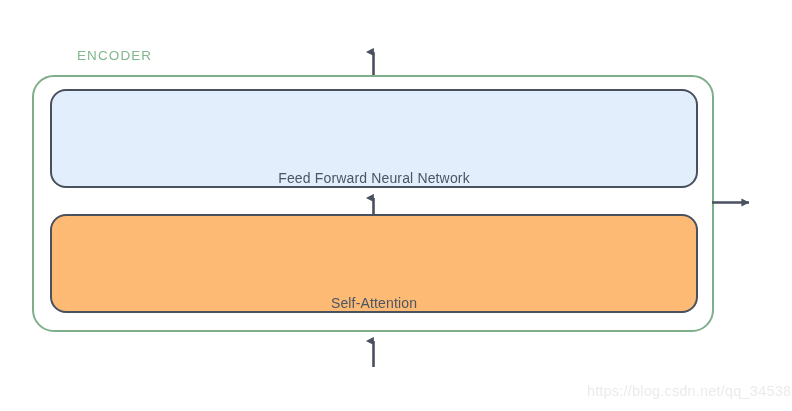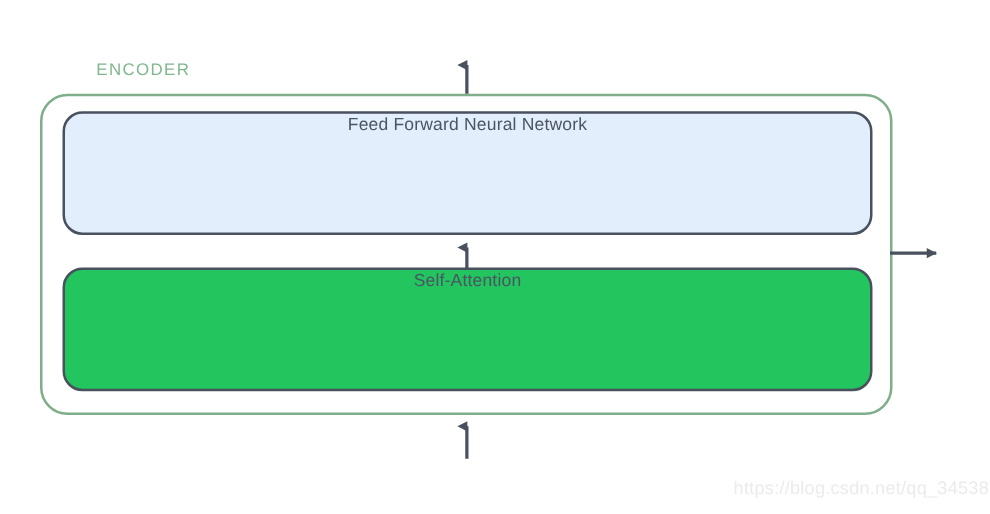--- a/index.html
+++ b/index.html
@@ -48,21 +48,21 @@
     white-space: nowrap;
   }
 
   
   .block {
     position: absolute;
     box-sizing: border-box;
     border: 2.5px solid #49505e;
     border-radius: 16px;
     display: flex;
-    align-items: flex-start;
+    align-items: flex-end;
     justify-content: center;
   }
 
   .block-label {
     font-size: 14px;
     color: #4b5563;
     letter-spacing: 0.15px;
     white-space: nowrap;
   }
 
@@ -72,21 +72,21 @@
     width: 648px;
     height: 99px;
     background: #e3eefd;
   }
 
   .block-attn {
     left: 50px;
     top: 214px;
     width: 648px;
     height: 99px;
-    background: #22c55e;
+    background: #fdba74;
   }
 
   
   #arrows {
     position: absolute;
     left: 0; top: 0;
     width: 792px;
     height: 411px;
     pointer-events: none;
   }

